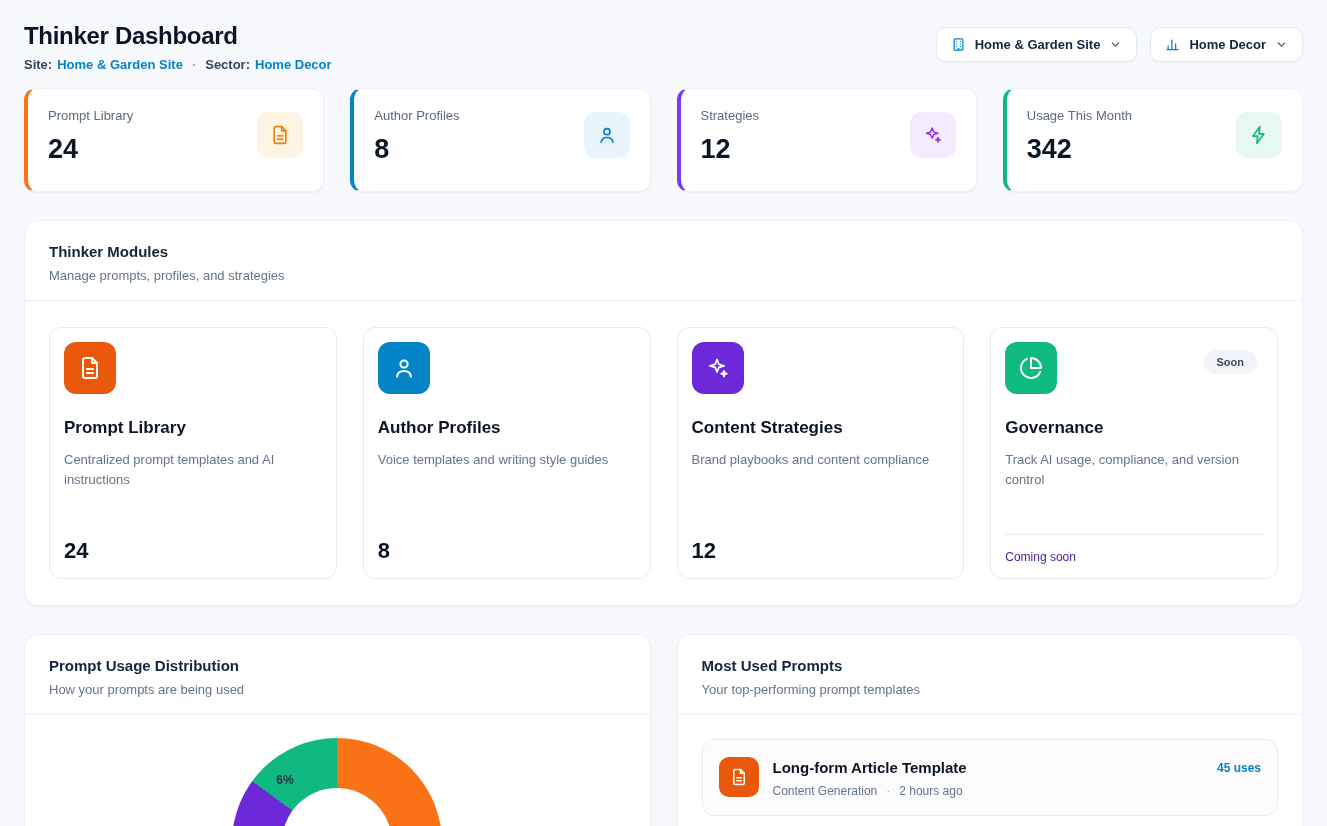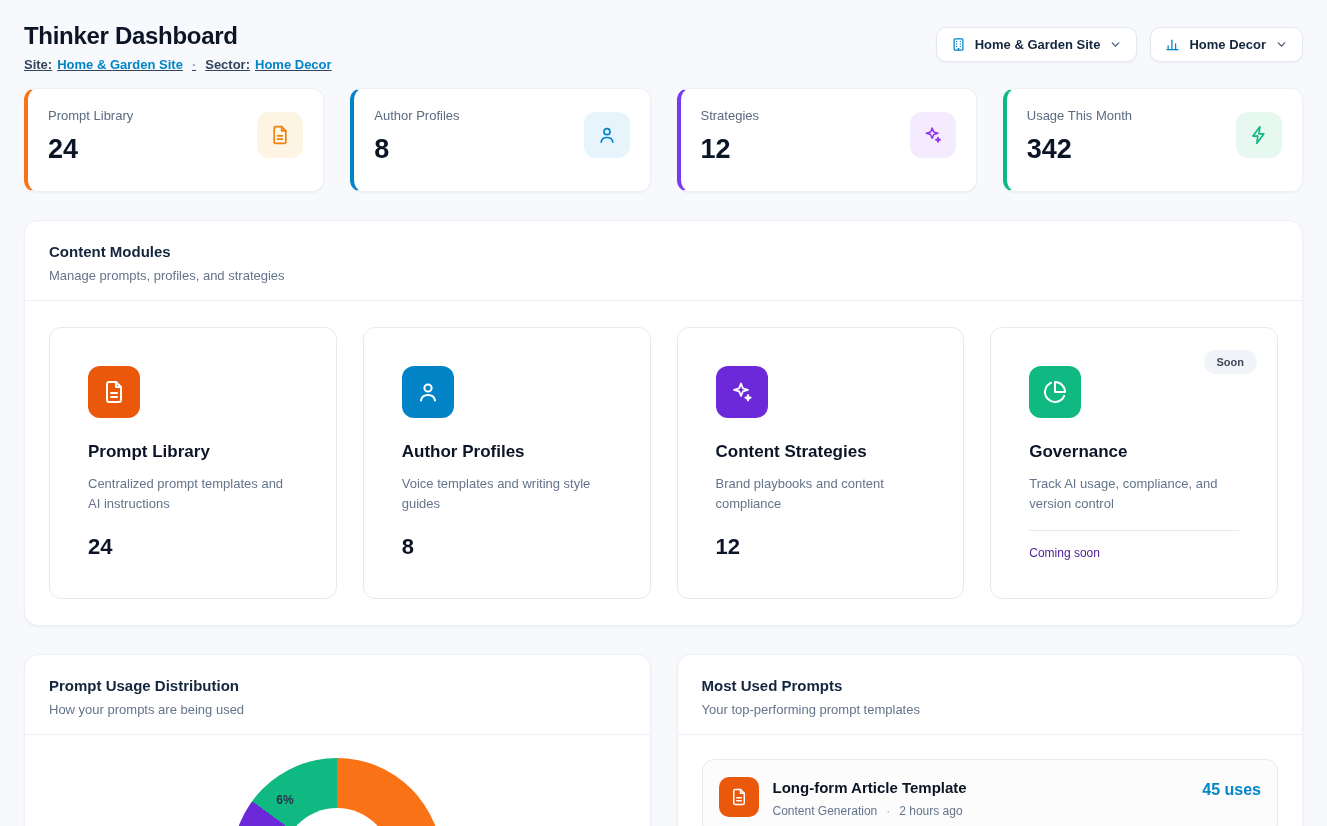--- a/index.html
+++ b/index.html
@@ -8,21 +8,21 @@
     width: 1327px; height: 826px; overflow: hidden;
     background: #f7f9fc;
     font-family: "Liberation Sans", "DejaVu Sans", sans-serif;
     color: #0f172a;
   }
   .page { padding: 16px 24px 0; }
 
   
   .topbar { display: flex; justify-content: space-between; align-items: flex-start; margin-bottom: 16px; }
   .page-title { font-size: 24px; font-weight: 800; color: #0b1526; margin: 6px 0 7px; letter-spacing: -0.3px; }
-  .subtitle { font-size: 13px; font-weight: 700; color: #33445c; display: flex; align-items: center; gap: 5px; text-decoration: underline; }
+  .subtitle { font-size: 13px; font-weight: 700; color: #33445c; display: flex; align-items: center; gap: 5px; }
   .subtitle .link { color: #0284c7; text-decoration: none; cursor: pointer; }
   .subtitle .sep { color: #94a3b8; margin: 0 4px; font-weight: 700; }
   .selectors { display: flex; gap: 13px; margin-top: 11px; }
   .selector {
     display: flex; align-items: center; gap: 9px;
     background: #fff; border: 1px solid #e4e9f0; border-radius: 10px;
     padding: 9px 14px; font-size: 13px; font-weight: 700; color: #14263c;
     cursor: pointer; box-shadow: 0 1px 2px rgba(16,24,40,.05);
     font-family: inherit;
   }
@@ -55,21 +55,21 @@
 
   
   .modules-card { background: #fff; border: 1px solid #edf0f5; border-radius: 14px; box-shadow: 0 1px 2px rgba(16,24,40,.05); margin-bottom: 28px; }
   .section-head { padding: 22px 24px 17px; }
   .section-head h2 { margin: 0 0 8px; font-size: 15px; font-weight: 700; color: #13263e; }
   .section-head p { margin: 0; font-size: 13px; color: #64748b; font-weight: 500; }
   .hdiv { border: none; border-top: 1px solid #edf0f4; margin: 0; }
   .modules-grid { display: grid; grid-template-columns: repeat(4, 1fr); gap: 26px; padding: 26px 24px; }
   .module-card {
     background: #fff; border: 1px solid #e6eaf0; border-radius: 12px;
-    padding: 38px; min-height: 252px; position: relative;
+    padding: 14px; min-height: 252px; position: relative;
     display: flex; flex-direction: column; cursor: pointer;
   }
   .module-icon { width: 52px; height: 52px; border-radius: 12px; color: #fff; display: flex; align-items: center; justify-content: center; margin-bottom: 24px; }
   .module-icon svg { width: 24px; height: 24px; }
   .mbg-orange { background: #ea580c; }
   .mbg-blue   { background: #0284c7; }
   .mbg-purple { background: #6d28d9; }
   .mbg-green  { background: #10b981; }
   .module-title { font-size: 17px; font-weight: 800; color: #0b1526; margin: 0 0 12px; }
   .module-desc { font-size: 13px; color: #64748b; line-height: 1.55; margin: 0 0 16px; font-weight: 500; }
@@ -97,21 +97,21 @@
   .prompt-item {
     display: flex; align-items: flex-start; gap: 14px;
     background: #fcfcfd; border: 1px solid #e6eaf0; border-radius: 12px;
     padding: 17px 16px; cursor: pointer;
   }
   .prompt-icon { width: 40px; height: 40px; border-radius: 10px; background: #ea580c; color: #fff; display: flex; align-items: center; justify-content: center; flex: 0 0 auto; }
   .prompt-icon svg { width: 18px; height: 18px; }
   .prompt-title { font-size: 15px; font-weight: 800; color: #0b1526; margin: 2px 0 8px; }
   .prompt-sub { font-size: 12px; color: #64748b; font-weight: 500; display: flex; align-items: flex-end; gap: 9px; }
   .prompt-sub .sep { color: #94a3b8; }
-  .prompt-uses { margin-left: auto; color: #0284c7; font-size: 16px; font-weight: 800; padding-top: 4px; }
+  .prompt-uses { margin-left: auto; color: #0284c7; font-size: 12px; font-weight: 800; padding-top: 4px; }
 </style>
 </head>
 <body>
 
 <div class="page">
 
   <header class="topbar">
     <div>
       <h1 class="page-title">Thinker Dashboard</h1>
       <div class="subtitle">
@@ -203,21 +203,21 @@
       <div class="stat-icon ibg-green">
         <svg viewBox="0 0 24 24" fill="none" stroke="currentColor" stroke-width="2" stroke-linejoin="round">
             <path d="M13 2L4.8 13.3h5.7L9.5 22l8.2-11.3h-5.7z"></path>
           </svg>
       </div>
     </div>
   </section>
 
   <section class="modules-card">
     <div class="section-head">
-      <h2>Content Modules</h2>
+      <h2>Thinker Modules</h2>
       <p>Manage prompts, profiles, and strategies</p>
     </div>
     <hr class="hdiv">
     <div class="modules-grid">
 
       <div class="module-card">
         <div class="module-icon mbg-orange">
           <svg viewBox="0 0 24 24" fill="none" stroke="currentColor" stroke-width="2" stroke-linecap="round" stroke-linejoin="round">
               <path d="M14 2H7a2 2 0 0 0-2 2v16a2 2 0 0 0 2 2h10a2 2 0 0 0 2-2V7z"></path>
               <path d="M14 2v5h5"></path>

